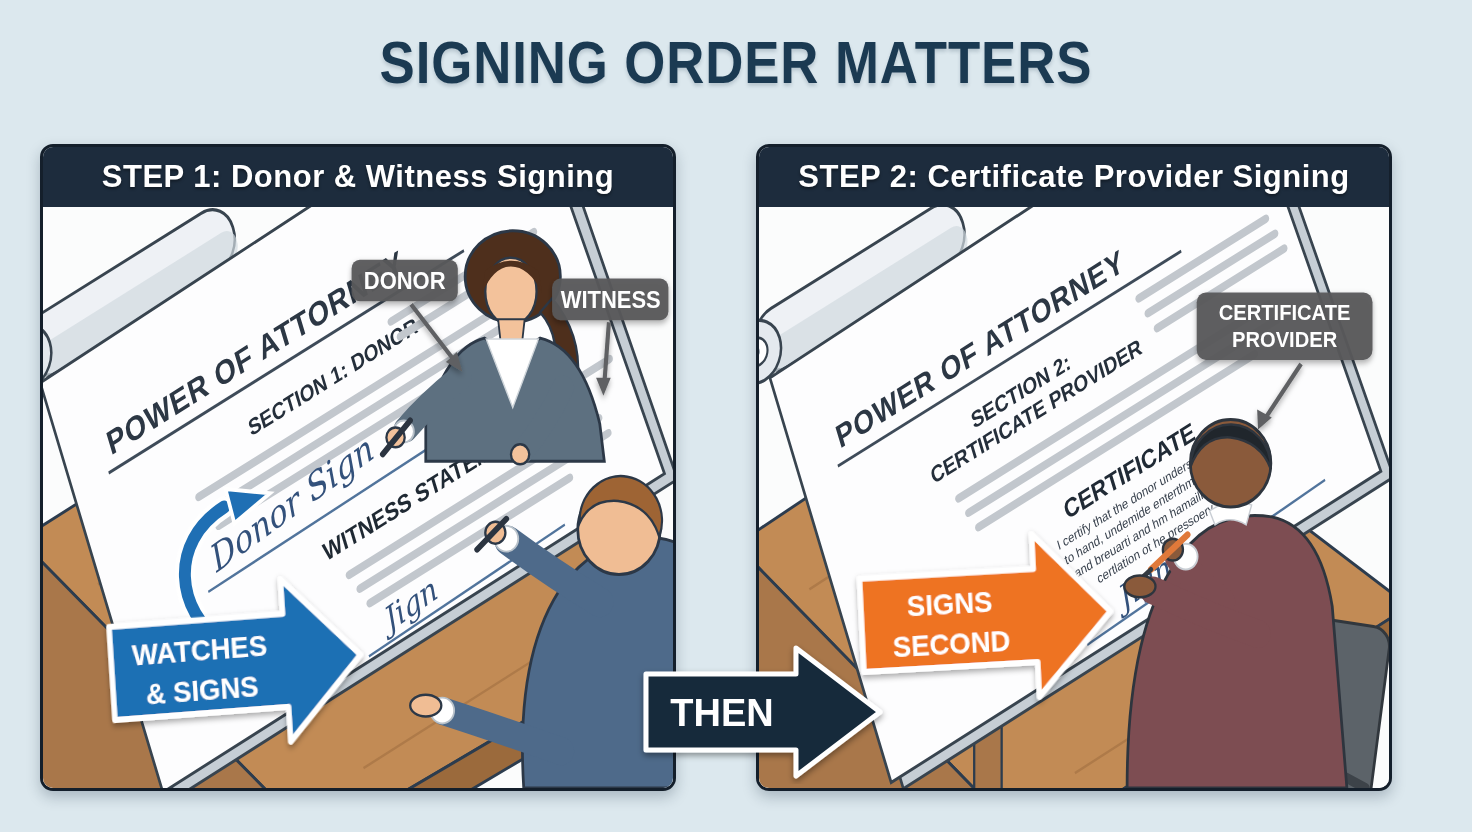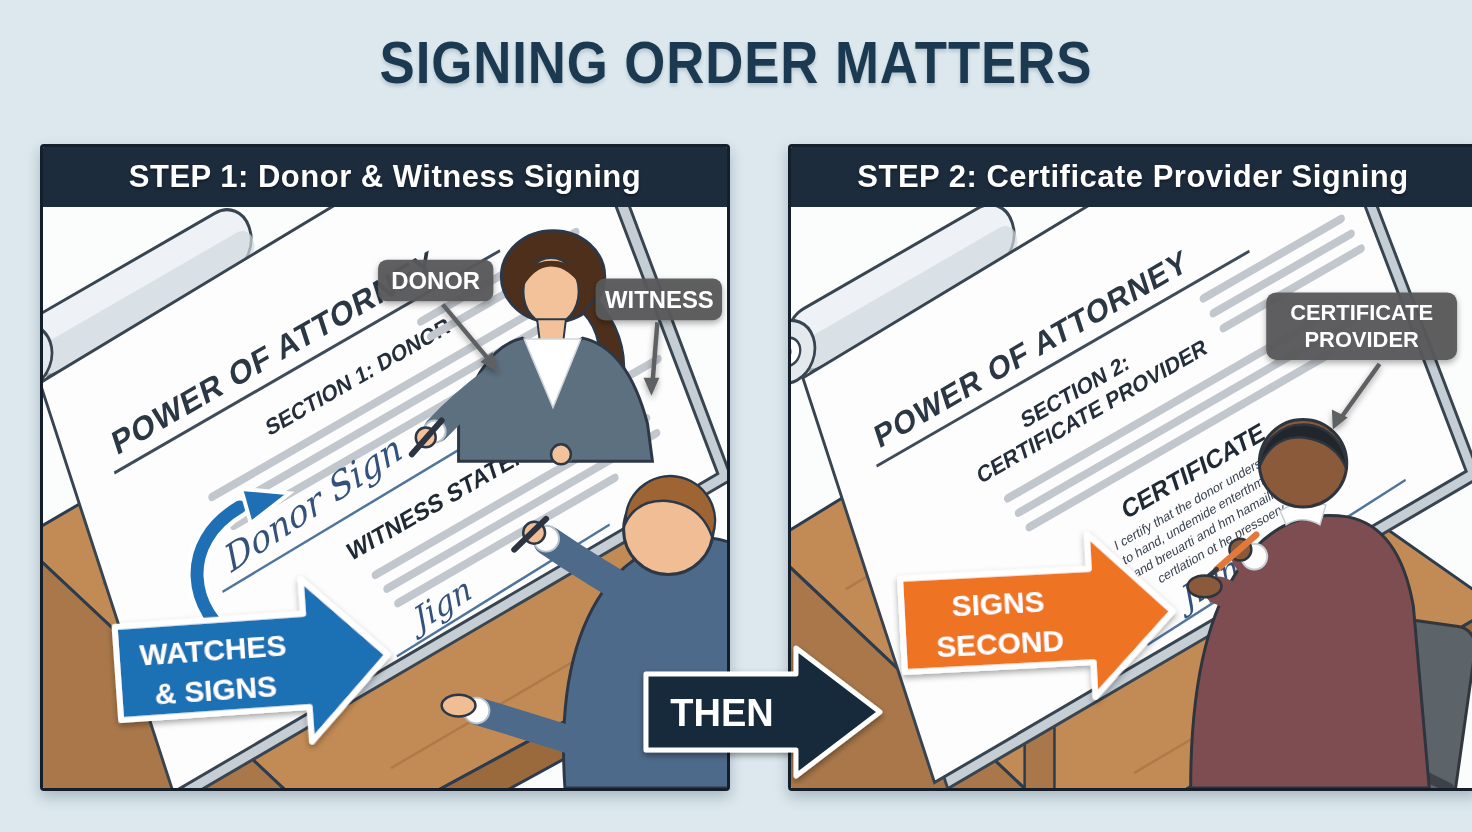--- a/index.html
+++ b/index.html
@@ -8,26 +8,26 @@
     background:#dce8ee;
     font-family:"Liberation Sans", sans-serif;
   }
   .main-title{
     position:absolute;top:28px;left:0;width:1472px;text-align:center;
     font-size:60px;font-weight:bold;color:#1b3a52;letter-spacing:1px;
     text-shadow:0 3px 4px rgba(30,50,70,.18);
   }
   .main-title span{display:inline-block;transform:scaleX(.88);transform-origin:center;}
   .panel{
-    position:absolute;top:144px;width:690px;height:647px;
-    background:#fbfcfc;border:3px solid #141f2b;border-radius:4px;
+    position:absolute;top:144px;width:636px;height:647px;
+    background:#fbfcfc;border:3px solid #141f2b;border-radius:13px;
     box-shadow:0 6px 14px rgba(20,40,60,.25);overflow:hidden;box-sizing:border-box;
   }
   .panel-left{left:40px;}
-  .panel-right{left:788px;padding-left:8px;}
+  .panel-right{left:756px;padding-left:8px;}
   .panel-header{
     position:absolute;top:0;left:0;right:0;height:60px;background:#1d2c3d;
     color:#fff;display:flex;align-items:center;justify-content:center;
     font-size:31px;font-weight:bold;letter-spacing:.5px;
     text-shadow:0 2px 3px rgba(0,0,0,.4);
   }
   .panel-body{position:absolute;top:60px;left:0;right:0;bottom:0;}
   .panel-body svg{display:block;width:100%;height:100%;}
   .then-overlay{position:absolute;left:636px;top:640px;width:256px;height:144px;z-index:5;}
   svg text{font-family:"Liberation Sans", sans-serif;}

